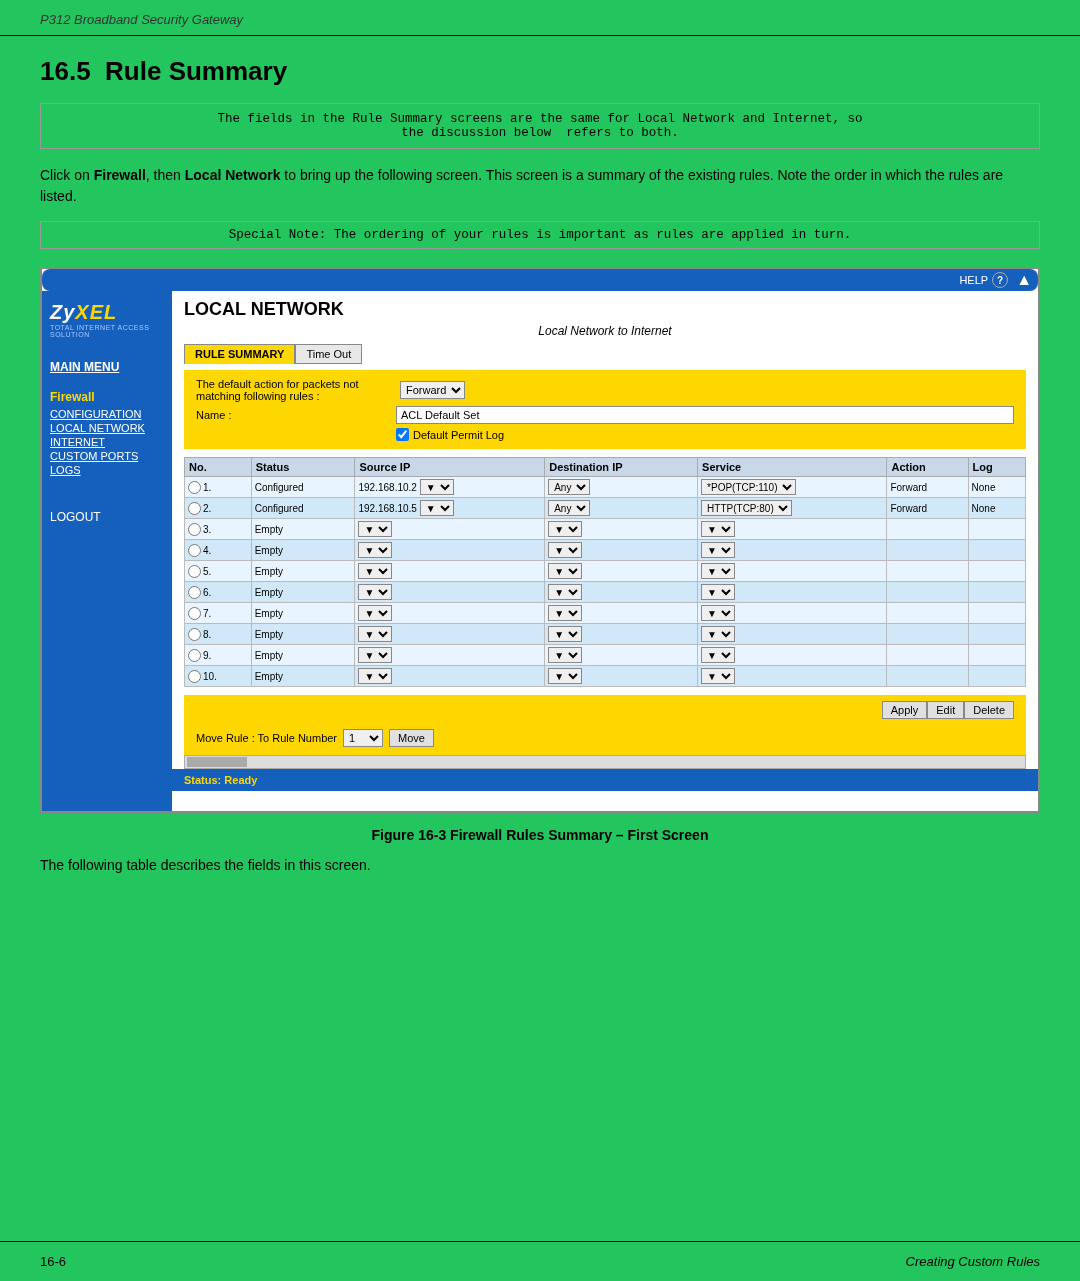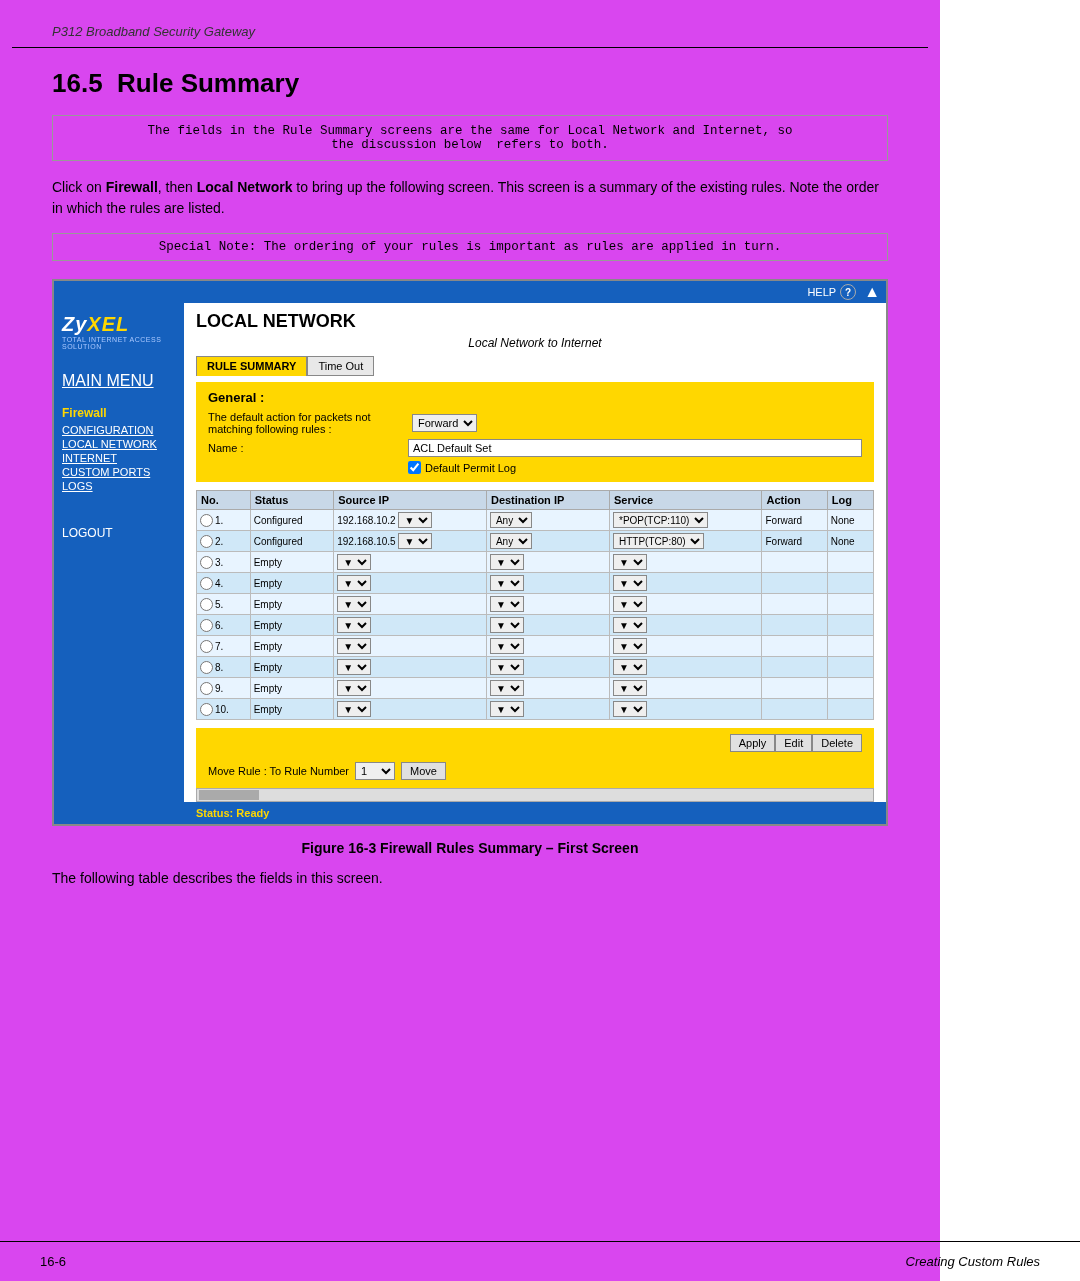--- a/index.html
+++ b/index.html
@@ -6,24 +6,24 @@
     body {
       font-family: Arial, sans-serif;
       background: #fff;
       width: 1080px;
       min-height: 1281px;
       font-size: 14px;
       color: #000;
     }
 
     .page-wrapper {
-      width: 940px;
+      width: 1080px;
       min-height: 1281px;
-      background: #d946ef;
-      padding: 12px;
+      background: #22c55e;
+      padding: 0;
     }
 
     
     .page-header {
       padding: 12px 40px 8px 40px;
       border-bottom: 1px solid #000;
       font-style: italic;
       font-size: 13px;
       color: #333;
     }
@@ -74,20 +74,21 @@
     }
 
     
     .browser-topbar {
       background: #1560bd;
       height: 22px;
       display: flex;
       align-items: center;
       justify-content: space-between;
       padding: 0 6px;
+      border-radius: 8px;
     }
 
     .browser-topbar-right {
       display: flex;
       align-items: center;
       gap: 4px;
       color: #fff;
       font-size: 11px;
     }
 
@@ -144,22 +145,22 @@
     }
 
     .sidebar-item {
       font-size: 11px;
       margin-bottom: 2px;
     }
 
     .sidebar-item.main-menu {
       color: #fff;
       text-decoration: underline;
-      font-weight: normal;
-      font-size: 16px;
+      font-weight: bold;
+      font-size: 12px;
       margin-bottom: 6px;
       cursor: pointer;
     }
 
     .sidebar-item.section-header {
       color: #ffd700;
       font-weight: bold;
       font-size: 12px;
       margin-bottom: 4px;
     }
@@ -509,21 +510,20 @@
 
           <div class="content-title">LOCAL NETWORK</div>
           <div class="content-subtitle">Local Network to Internet</div>
 
           <div class="tabs-row">
             <div class="tab active">RULE SUMMARY</div>
             <div class="tab">Time Out</div>
           </div>
 
           <div class="general-section">
-            <div class="general-title">General :</div>
             <div class="general-row">
               <div class="general-label">The default action for packets not matching following rules :</div>
               <select class="forward-select">
                 <option>Forward</option>
               </select>
             </div>
             <div class="general-row">
               <div class="general-label">Name :</div>
               <input class="general-input" type="text" value="ACL Default Set" style="">
             </div>

